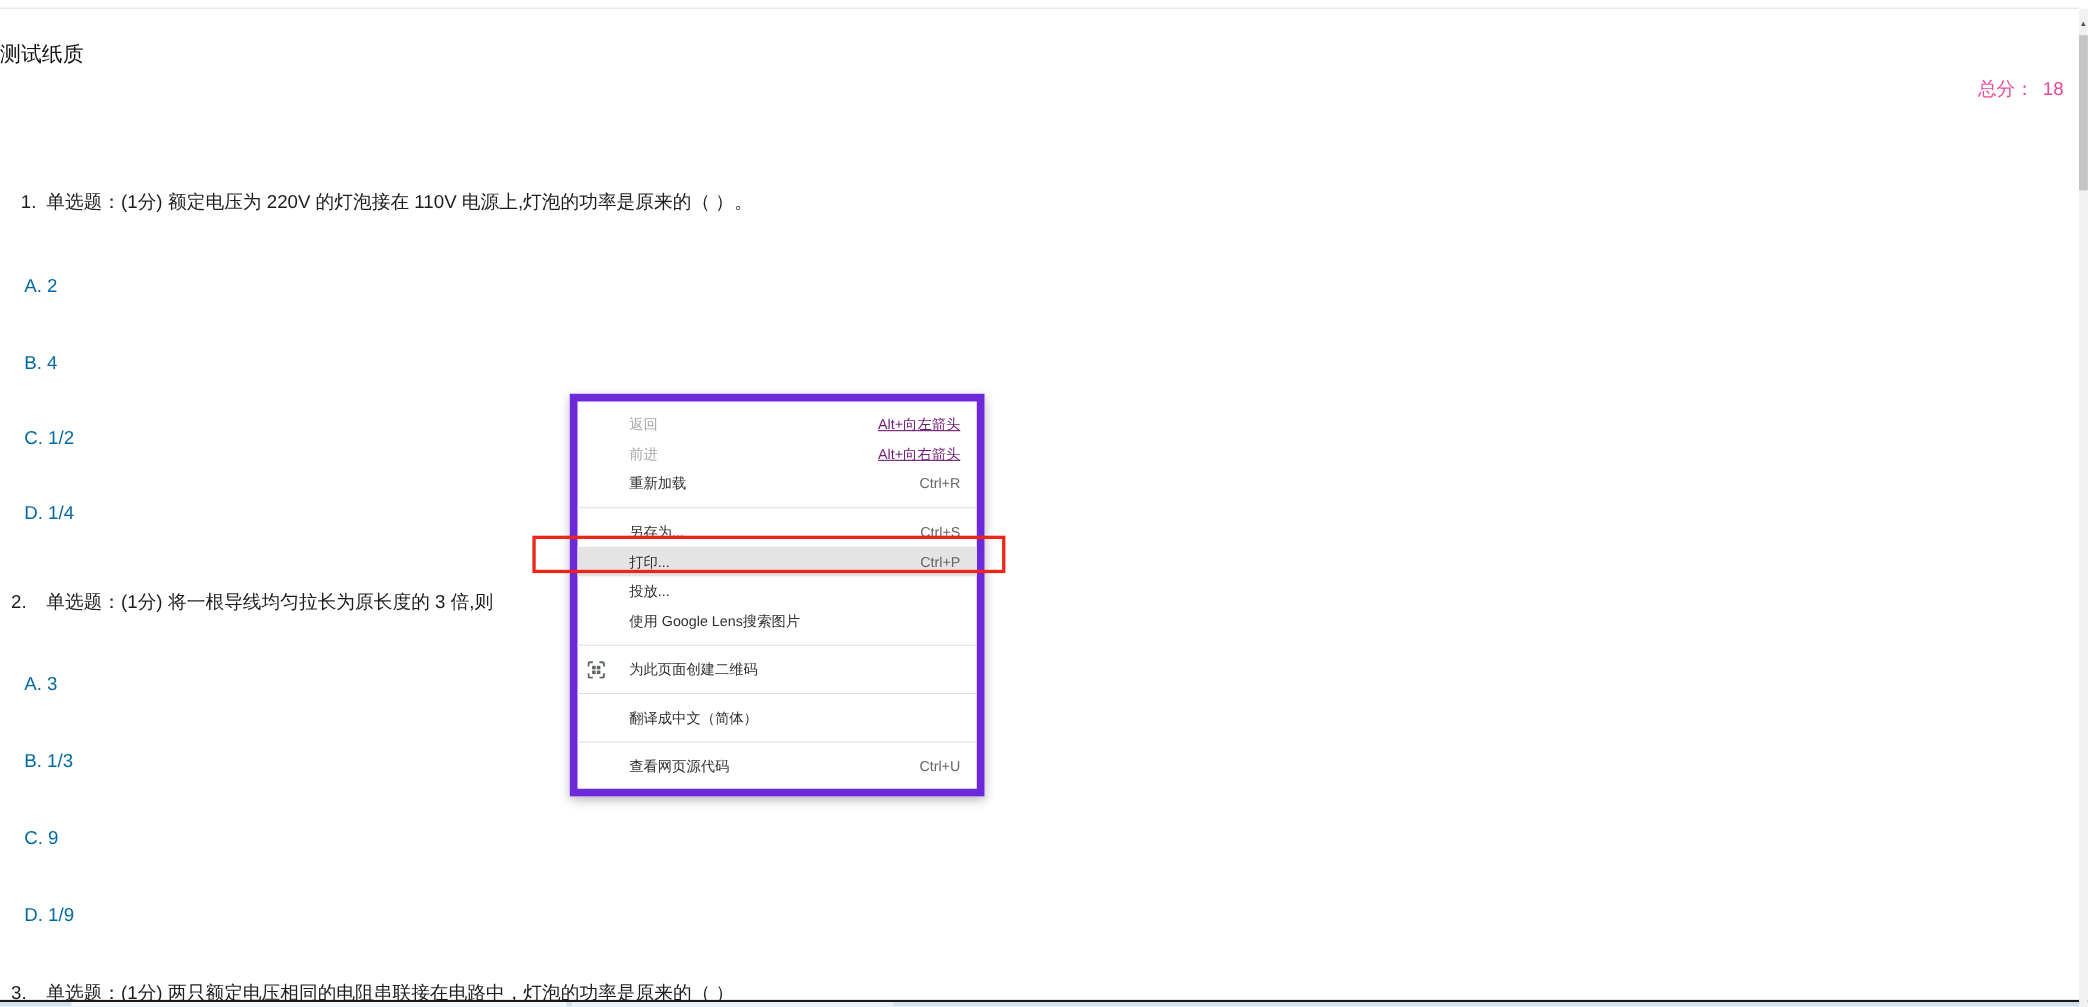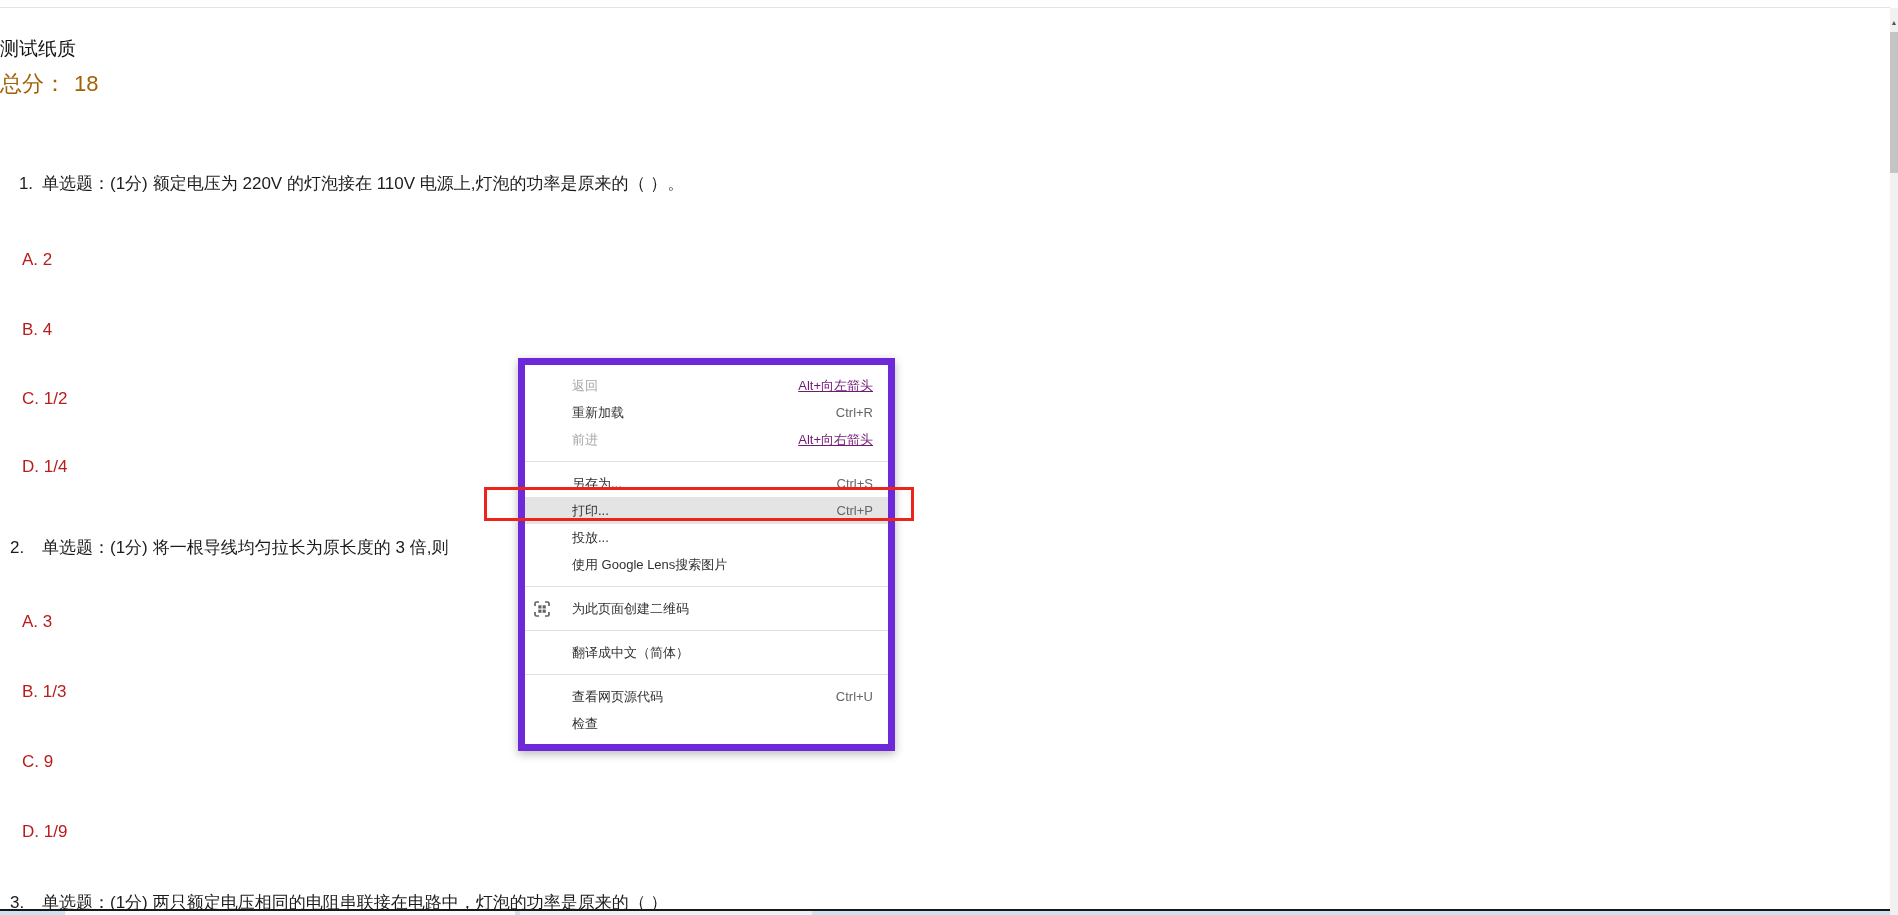--- a/index.html
+++ b/index.html
@@ -2,26 +2,26 @@
 <html><head>
 <meta charset="utf-8">
 <style>
   html,body{margin:0;padding:0;}
   body{
     width:1898px;height:915px;position:relative;overflow:hidden;
     background:#ffffff;font-family:"Liberation Sans",sans-serif;color:#1c1c1c;
   }
   .topline{position:absolute;top:7px;left:0;width:1890px;height:1px;background:#e3e3e3;}
   .doc-title{position:absolute;top:36px;left:0;width:1880px;text-align:left;font-size:19px;color:#111;}
-  .doc-score{position:absolute;top:69px;left:0;width:1876px;text-align:left;font-size:22px;color:#a16207;}
+  .doc-score{position:absolute;top:69px;left:0;width:1876px;text-align:right;font-size:17px;color:#ec4899;}
   .doc-score .val{margin-left:8px;}
   .q{position:absolute;left:10px;font-size:17px;white-space:nowrap;color:#1c1c1c;}
   .q .num{display:inline-block;width:32px;}
   .q .score{margin-right:5px;}
-  .opt{position:absolute;left:22px;font-size:17px;line-height:20px;color:#b91c1c;}
+  .opt{position:absolute;left:22px;font-size:17px;line-height:20px;color:#0369a1;}
   
   .menu{
     position:absolute;left:518px;top:358px;width:363px;background:#ffffff;
     border:7px solid #6d28d9;box-shadow:0 3px 9px rgba(0,0,0,.28);
     padding:7px 0;z-index:5;box-sizing:content-box;
   }
   .mi{height:27px;display:flex;align-items:center;padding:0 15px 0 47px;
       font-size:13px;color:#303030;position:relative;cursor:default;}
   .mi .sc{margin-left:auto;color:#666;padding-left:20px;}
   .mi.disabled{color:#a8a8a8;}
@@ -63,27 +63,27 @@
 <div class="opt" style="top:752px;">C. 9</div>
 <div class="opt" style="top:822px;">D. 1/9</div>
 
 <div class="q" style="top:891px;"><span class="num">3.</span><span>单选题：</span><span class="score">(1分)</span><span>两只额定电压相同的电阻串联接在电路中，灯泡的功率是原来的（ ）</span></div>
 
 <div class="menu">
   <div class="mi disabled">
       <span>返回</span>
       <span class="sc">Alt+向左箭头</span>
     </div>
+  <div class="mi disabled">
+      <span>前进</span>
+      <span class="sc">Alt+向右箭头</span>
+    </div>
   <div class="mi">
       <span>重新加载</span>
       <span class="sc">Ctrl+R</span>
-    </div>
-  <div class="mi disabled">
-      <span>前进</span>
-      <span class="sc">Alt+向右箭头</span>
     </div>
   <div class="msep"></div>
   <div class="mi">
       <span>另存为...</span>
       <span class="sc">Ctrl+S</span>
     </div>
   <div class="mi hl">
       <span>打印...</span>
       <span class="sc">Ctrl+P</span>
     </div>
@@ -108,23 +108,20 @@
   </div>
   <div class="msep"></div>
   <div class="mi">
       <span>翻译成中文（简体）</span>
     </div>
   <div class="msep"></div>
   <div class="mi">
       <span>查看网页源代码</span>
       <span class="sc">Ctrl+U</span>
     </div>
-  <div class="mi">
-      <span>检查</span>
-    </div>
 </div>
 
 <div class="redbox"></div>
 
 <div class="sb-track">
   <div class="sb-up">▲</div>
   <div class="sb-thumb"></div>
 </div>
 
 <div class="bottom-line"></div>

